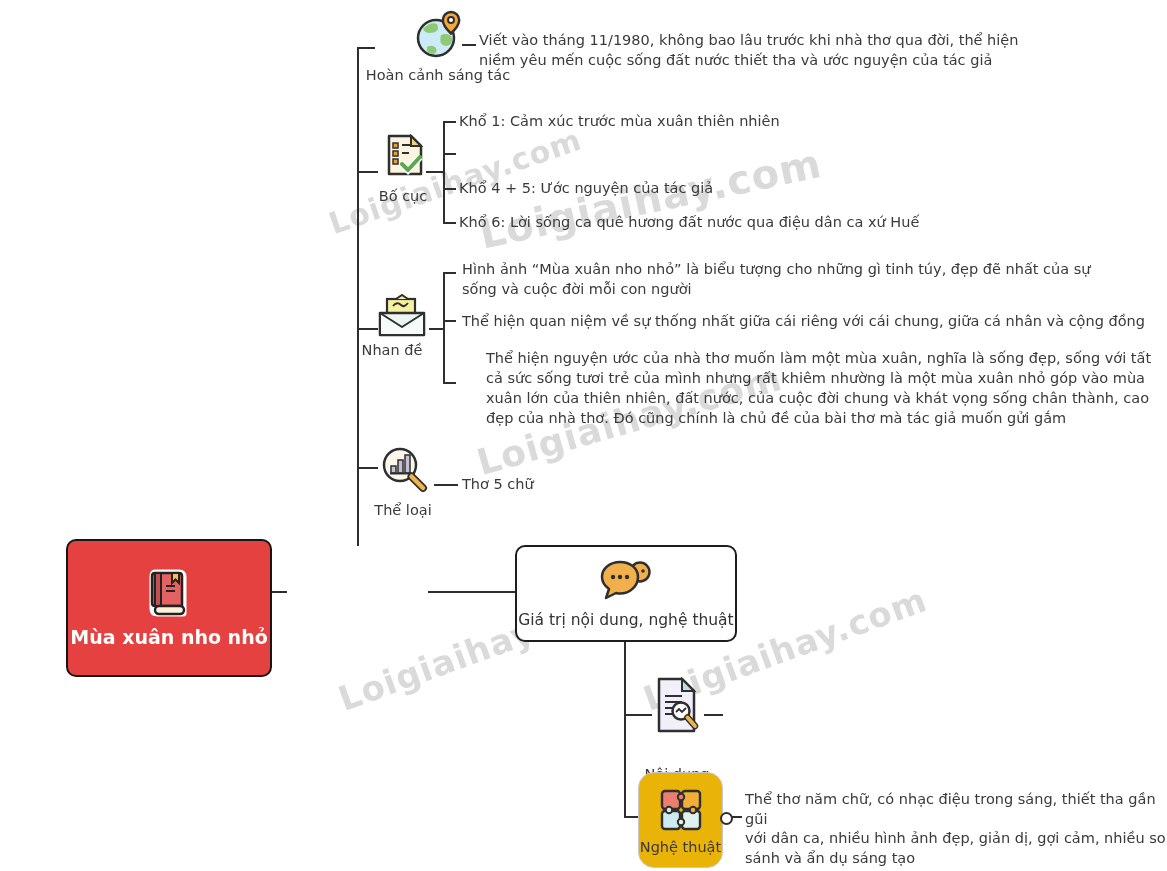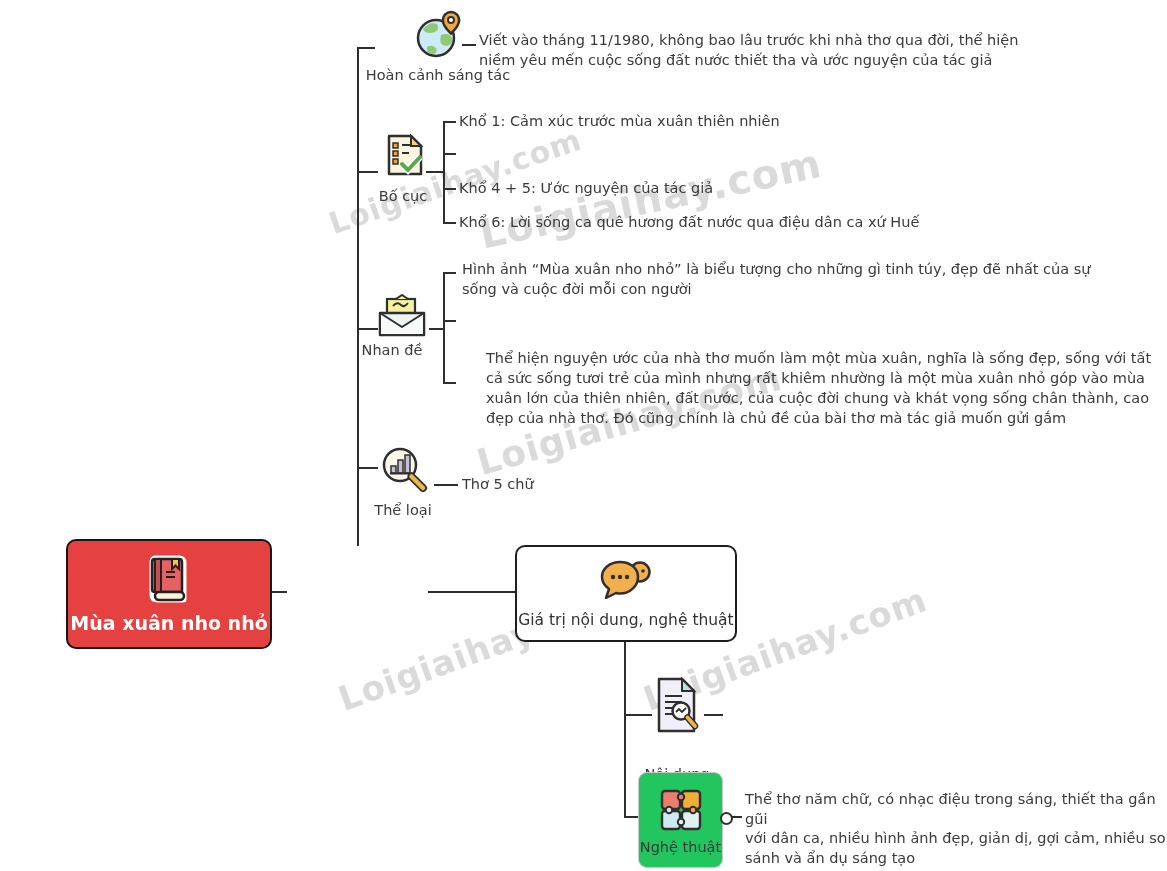--- a/index.html
+++ b/index.html
@@ -13,21 +13,21 @@
   .lbl{position:absolute;font-size:14.5px;color:#3a3a3a;text-align:center;z-index:2;white-space:nowrap;}
   .txt{position:absolute;font-size:14.5px;line-height:20px;color:#3a3a3a;white-space:pre-line;z-index:2;}
   .txt.tight{line-height:19.5px;}
   .item{position:absolute;font-size:14.5px;color:#3a3a3a;white-space:nowrap;z-index:2;}
   .node{position:absolute;display:flex;flex-direction:column;align-items:center;justify-content:center;
         gap:7px;background:#ffffff;border:2.5px solid #1d1d1d;border-radius:10px;z-index:2;box-sizing:border-box;}
   .node .nlbl{font-size:15.5px;color:#333;}
   .root{background:#e64141;border-color:#161616;}
   .root .nlbl{color:#fff;font-weight:bold;font-size:19px;}
   .subbox{position:absolute;display:flex;flex-direction:column;align-items:center;justify-content:center;
-          gap:5px;background:#22c55e;border:1.5px solid #c8c8c8;border-radius:9px;z-index:2;box-sizing:border-box;}
+          gap:5px;background:#eab308;border:1.5px solid #c8c8c8;border-radius:16px;z-index:2;box-sizing:border-box;}
   .subbox .nlbl{font-size:14.5px;color:#3a3a3a;}
   .ring{position:absolute;width:9px;height:9px;border:2px solid #2e2e2e;border-radius:50%;background:#fff;z-index:2;}
 </style>
 </head>
 <body>
 
 <div id="canvas">
 
   <div class="wm" style="left:330px;top:207px;font-size:30px;transform:rotate(-19deg);">Loigiaihay.com</div>
   <div class="wm" style="left:480px;top:212px;font-size:40px;transform:rotate(-12deg);">Loigiaihay.com</div>
@@ -89,41 +89,42 @@
     </svg>
   </div>
   <div class="lbl" style="left:352px;top:342px;width:80px;">Nhan đề</div>
   <div class="hl" style="left:429px;top:328px;width:14px;"></div>
   <div class="vl" style="left:443px;top:272px;height:112px;"></div>
   <div class="hl" style="left:443px;top:272px;width:13px;"></div>
   <div class="hl" style="left:443px;top:320px;width:13px;"></div>
   <div class="hl" style="left:443px;top:382px;width:13px;"></div>
   <div class="txt" style="left:462px;top:259px;">Hình ảnh “Mùa xuân nho nhỏ” là biểu tượng cho những gì tinh túy, đẹp đẽ nhất của sự
 sống và cuộc đời mỗi con người</div>
+  <div class="txt" style="left:462px;top:311px;white-space:nowrap;">Thể hiện quan niệm về sự thống nhất giữa cái riêng với cái chung, giữa cá nhân và cộng đồng</div>
   <div class="txt" style="left:486px;top:348px;">Thể hiện nguyện ước của nhà thơ muốn làm một mùa xuân, nghĩa là sống đẹp, sống với tất
 cả sức sống tươi trẻ của mình nhưng rất khiêm nhường là một mùa xuân nhỏ góp vào mùa
 xuân lớn của thiên nhiên, đất nước, của cuộc đời chung và khát vọng sống chân thành, cao
 đẹp của nhà thơ. Đó cũng chính là chủ đề của bài thơ mà tác giả muốn gửi gắm</div>
 
   <div class="icon" style="left:380px;top:445px;">
     <svg width="50" height="50" viewBox="0 0 50 50">
       <circle cx="20" cy="20" r="16" fill="#fcf7ea" stroke="#2f2f2f" stroke-width="2.5"></circle>
       <rect x="11" y="21" width="5" height="7" fill="#c5c0d6" stroke="#2f2f2f" stroke-width="1.5"></rect>
       <rect x="18" y="15" width="5" height="13" fill="#c5c0d6" stroke="#2f2f2f" stroke-width="1.5"></rect>
       <rect x="25" y="10" width="5" height="18" fill="#c5c0d6" stroke="#2f2f2f" stroke-width="1.5"></rect>
       <path d="M10 28.5 h22" stroke="#2f2f2f" stroke-width="2"></path>
       <line x1="31.5" y1="31.5" x2="43" y2="43" stroke="#2f2f2f" stroke-width="8" stroke-linecap="round"></line>
       <line x1="31.5" y1="31.5" x2="43" y2="43" stroke="#efb44c" stroke-width="4.5" stroke-linecap="round"></line>
     </svg>
   </div>
   <div class="lbl" style="left:363px;top:502px;width:80px;">Thể loại</div>
   <div class="hl" style="left:434px;top:484px;width:24px;"></div>
   <div class="item" style="left:462px;top:476px;">Thơ 5 chữ</div>
 
-  <div class="node root" style="left:66px;top:539px;width:206px;height:110px;">
+  <div class="node root" style="left:66px;top:539px;width:206px;height:138px;">
     <span class="icon" style="position:static;">
       <svg width="46" height="50" viewBox="0 0 46 50">
         <path d="M9 4 h24 q4 0 4 4 v36 h-25 q-5 0 -5 -4 v-32 q0 -4 2 -4 z" fill="#ffffff" stroke="#ffffff" stroke-width="7" stroke-linejoin="round"></path>
         <path d="M9 4 h24 q3 0 3 3 v30 h-27 q-3 0 -3 -3 v-27 q0 -3 3 -3 z" fill="#e46262" stroke="#222" stroke-width="2.5"></path>
         <path d="M9 4 h6 v33 h-6 z" fill="#c84f4f" stroke="#222" stroke-width="2"></path>
         <path d="M26 4 h7 v10 l-3.5 -3.5 l-3.5 3.5 z" fill="#f3c14b" stroke="#222" stroke-width="2"></path>
         <path d="M20 17 h9 M20 22 h9" stroke="#222" stroke-width="2"></path>
         <rect x="9" y="37" width="29" height="8" rx="4" fill="#fdf3dc" stroke="#222" stroke-width="2.5"></rect>
       </svg>
     </span>

